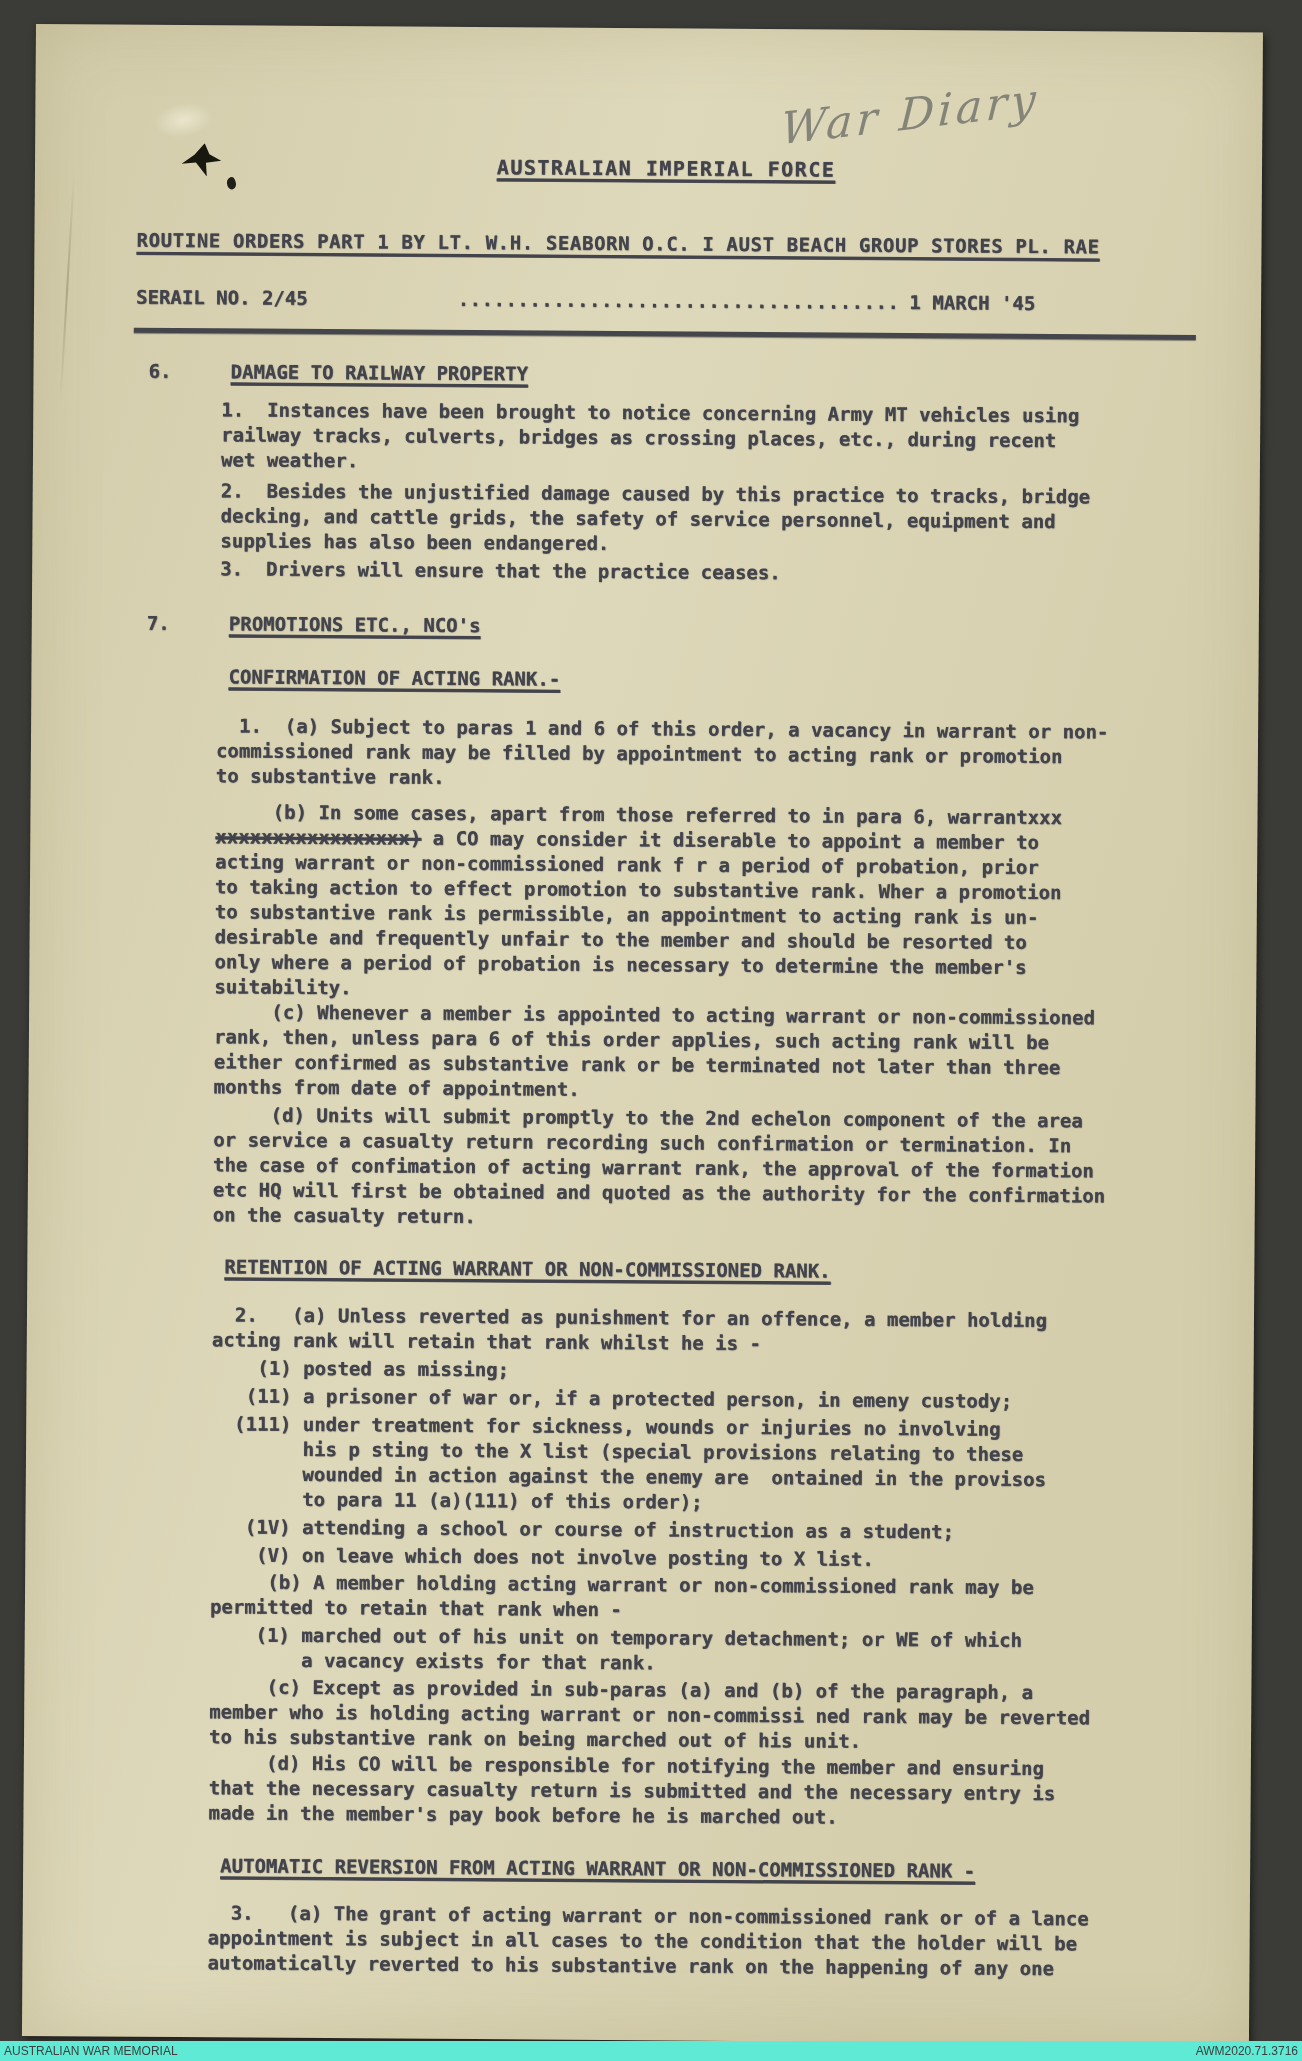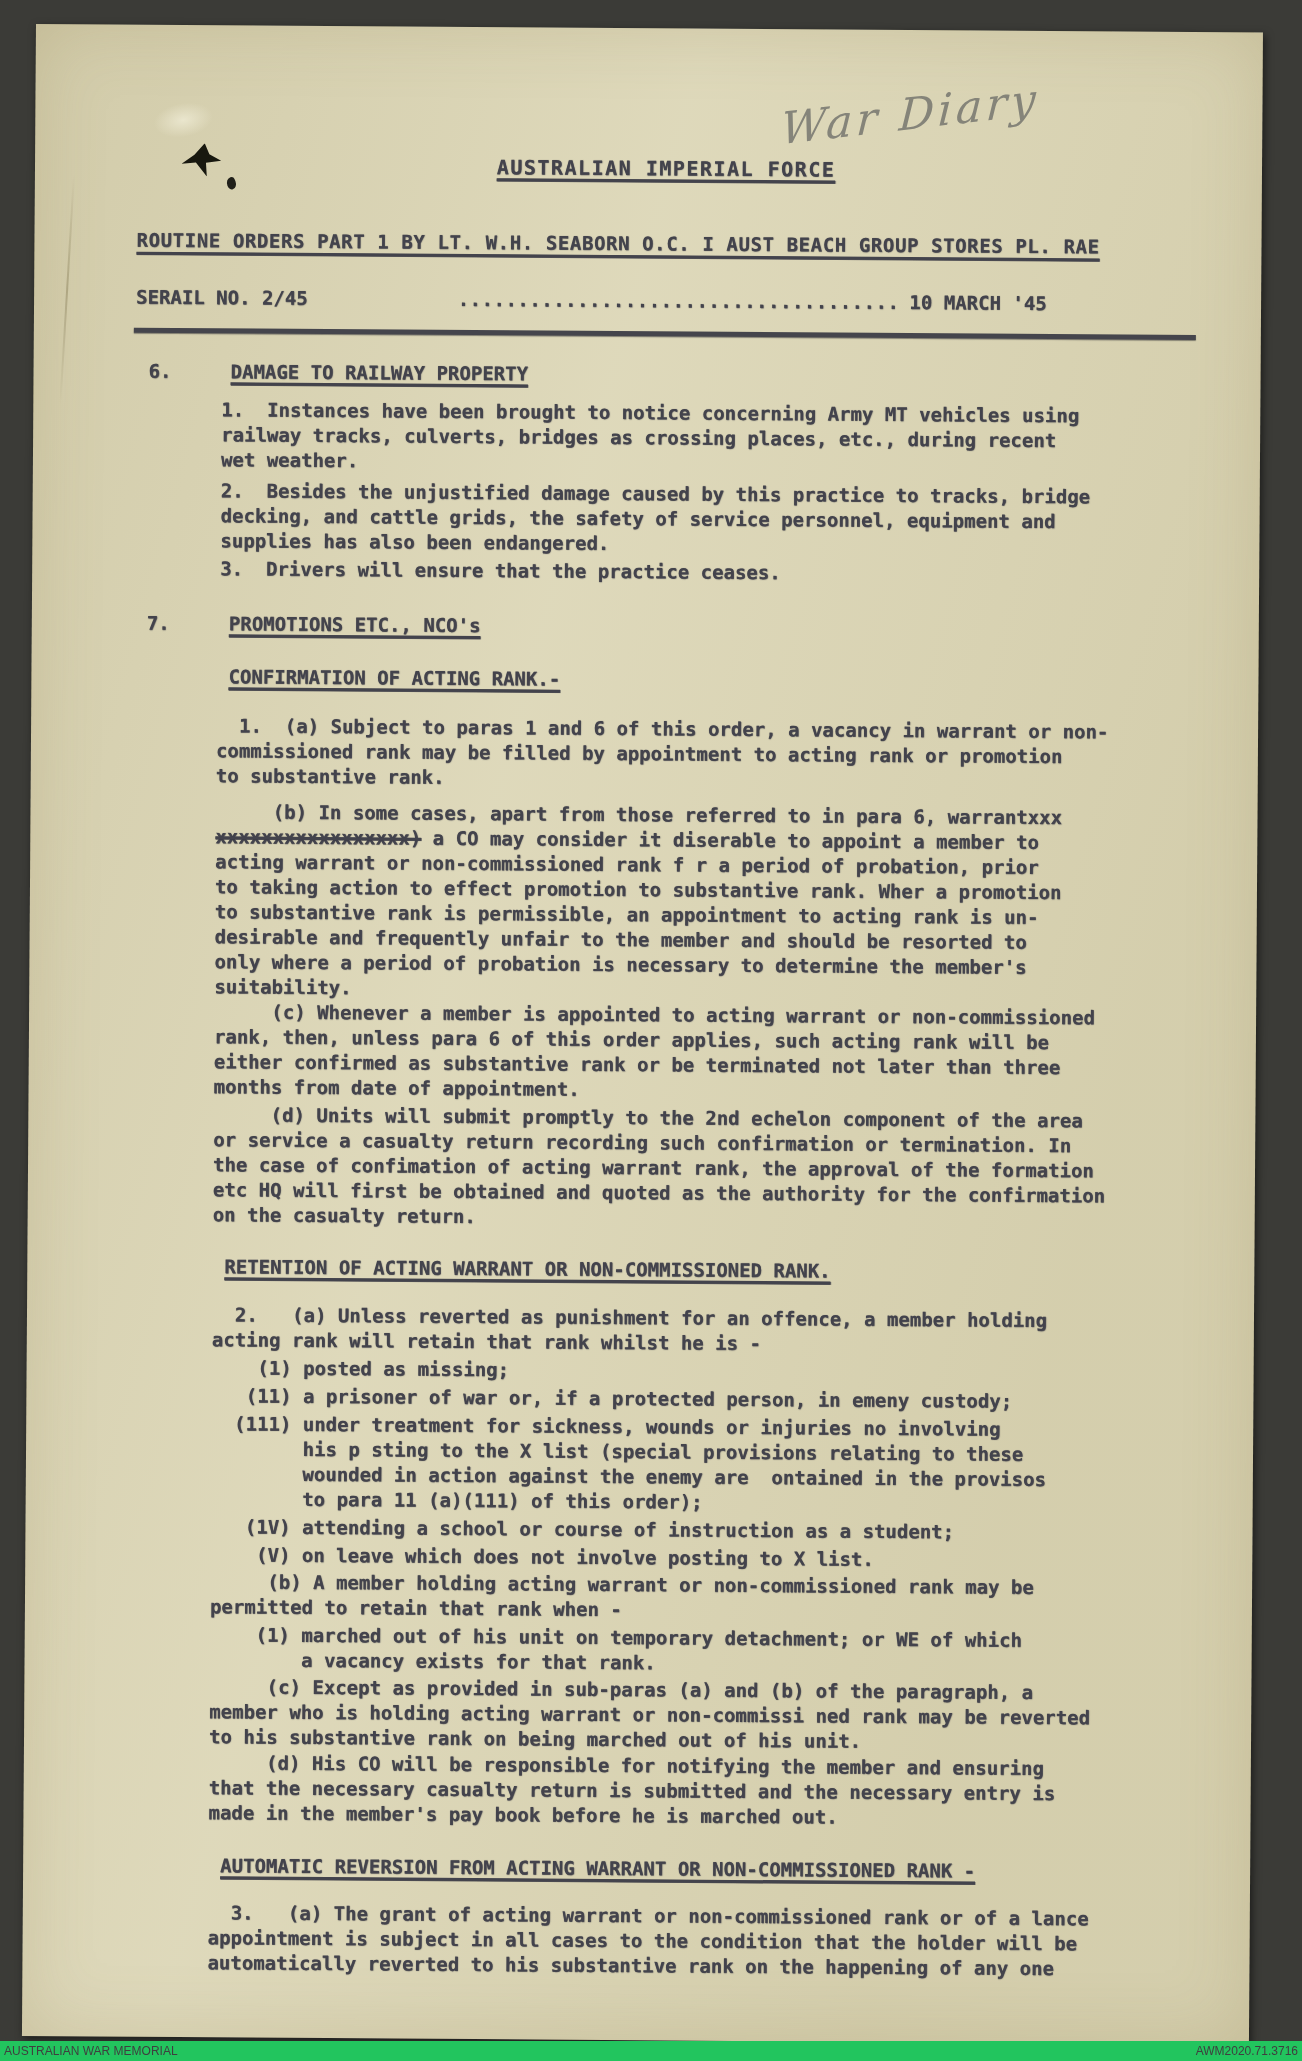--- a/index.html
+++ b/index.html
@@ -91,21 +91,21 @@
     background:radial-gradient(ellipse at center, rgba(245,242,222,.65), rgba(245,242,222,0) 70%);
     transform:rotate(-10deg);
   }
   .crease{
     position:absolute;left:32px;top:150px;width:2px;height:230px;
     background:linear-gradient(rgba(110,100,60,0), rgba(110,100,60,.35), rgba(110,100,60,0));
     transform:rotate(3deg);
   }
   .footer-bar{
     position:absolute;left:0;right:0;bottom:0;height:20px;
-    background:#22c55e;
+    background:#5eead4;
     display:flex;justify-content:space-between;align-items:center;
     padding:8px 4px;box-sizing:border-box;
     font-family:"Liberation Sans",sans-serif;font-size:12px;color:#3f3f3f;
   }
 </style>
 </head>
 <body>
 
 <div class="stage">
   <div class="paper">
@@ -118,21 +118,21 @@
 
     <div class="content">
 
       <div class="org-title">AUSTRALIAN IMPERIAL FORCE</div>
 
       <div class="routine">ROUTINE ORDERS PART 1 BY LT. W.H. SEABORN O.C. I AUST BEACH GROUP STORES PL. RAE</div>
 
       <div class="serial-row">
         <span class="serial">SERAIL NO. 2/45</span>
         <span class="dots">.....................................</span>
-        <span class="date">10 MARCH '45</span>
+        <span class="date">1 MARCH '45</span>
       </div>
 
       <div class="rule"></div>
 
       <div class="body-col">
 
         <div class="sec-row">
           <span class="sec-num">6.</span>
           <span class="sec-heading">DAMAGE TO RAILWAY PROPERTY</span>
         </div>

